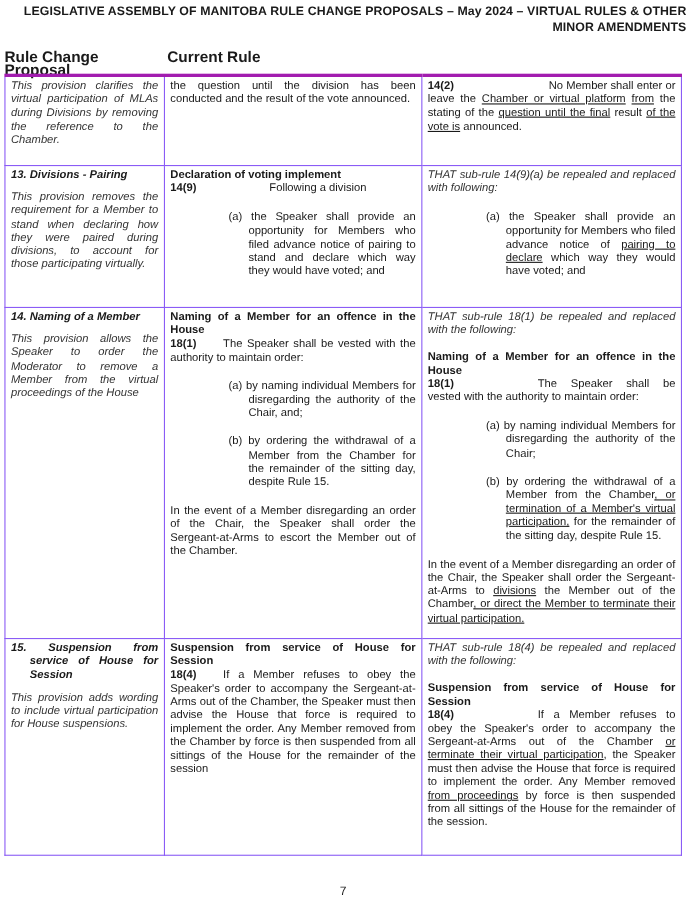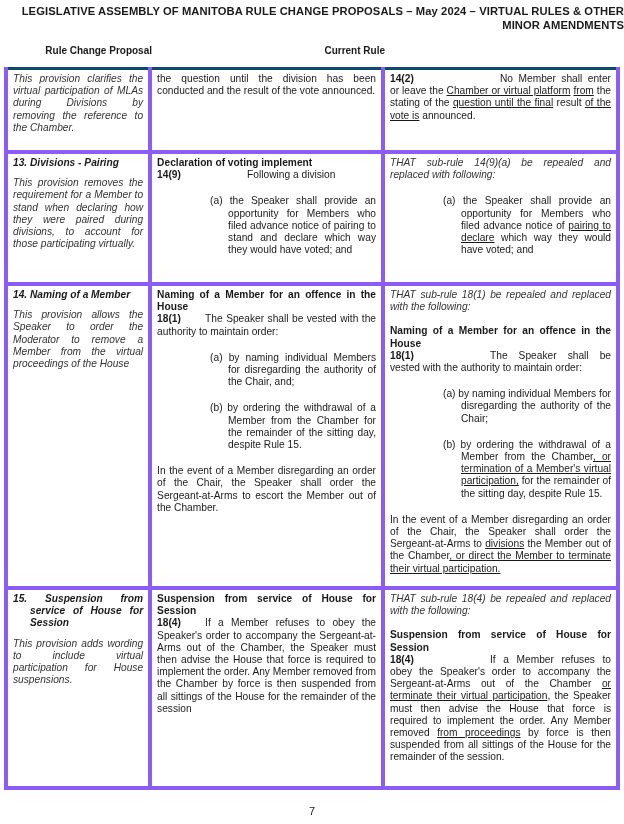--- a/index.html
+++ b/index.html
@@ -1,26 +1,26 @@
 <!DOCTYPE html>
 <html><head>
 <meta charset="utf-8">
 <style>
   html, body { margin: 0; padding: 0; background: #ffffff; }
   body { width: 624px; height: 824px; position: relative; overflow: hidden;
          font-family: "Liberation Sans", sans-serif; color: #1a1a1a; }
   .doc-title { position: absolute; top: 4px; left: 0; width: 624px; text-align: right;
                font-weight: bold; font-size: 11.2px; line-height: 14px; letter-spacing: 0.1px; }
-  .hdr { position: absolute; top: 44px; font-weight: bold; font-size: 10px; line-height: 12px; text-align: right; }
+  .hdr { position: absolute; top: 44px; font-weight: bold; font-size: 14px; line-height: 12px; text-align: left; }
   .hdr.c1 { left: 4px; width: 148px; top: 45px; }
   .hdr.c2 { left: 152px; width: 233px; top: 45px; }
   .hdr.c3 { left: 385px; width: 235px; }
   table.rules { position: absolute; top: 67px; left: 4px; width: 616px; border-collapse: collapse; table-layout: fixed; }
-  table.rules td { border: 4px solid #8b5cf6; vertical-align: top; padding: 3px 5px 4px 5px; font-size: 10.2px; line-height: 12.2px; text-align: justify; }
-  table.rules tr:first-child td { border-top: 3px solid #0c4a6e; }
+  table.rules td { border: 1px solid #8b5cf6; vertical-align: top; padding: 3px 5px 4px 5px; font-size: 10.2px; line-height: 12.2px; text-align: justify; }
+  table.rules tr:first-child td { border-top: 3px solid #a21caf; }
   .col1 { width: 138px; }
   .col2 { width: 223px; }
   .col3 { width: 225px; }
   .it { font-style: italic; color: #333; }
   .b { font-weight: bold; }
   .u { text-decoration: underline; }
   .num-title { font-weight: bold; font-style: italic; margin-bottom: 8px; }
   .num-title.hang { padding-left: 17px; text-indent: -17px; }
   .sub { padding-left: 23px; text-indent: -18px; margin-top: 8px; margin-left: 48px; }
   .gap { margin-top: 8px; }

